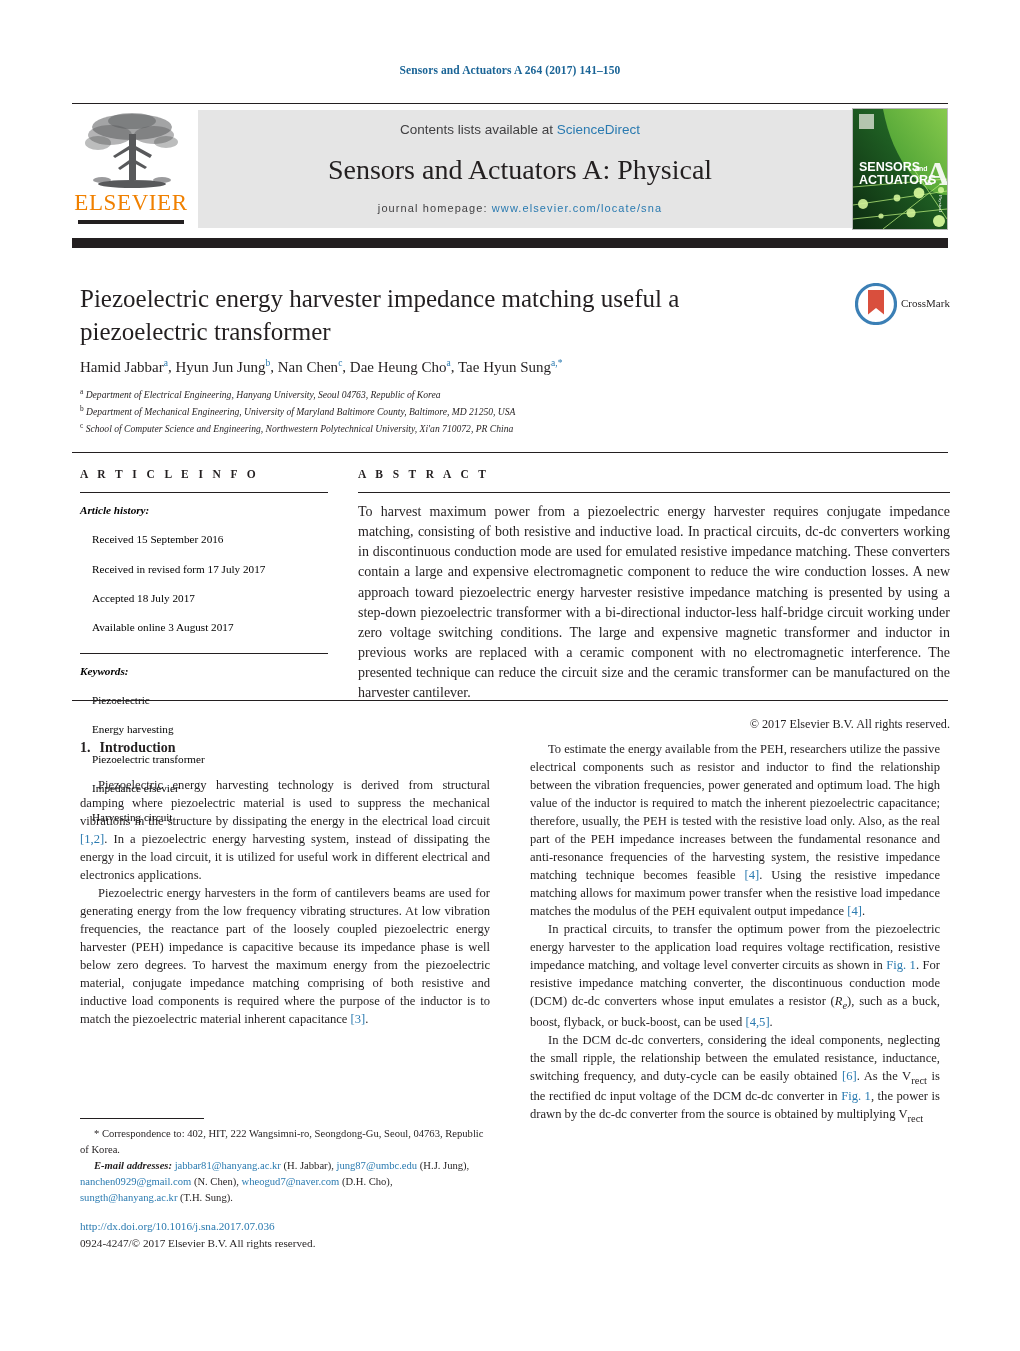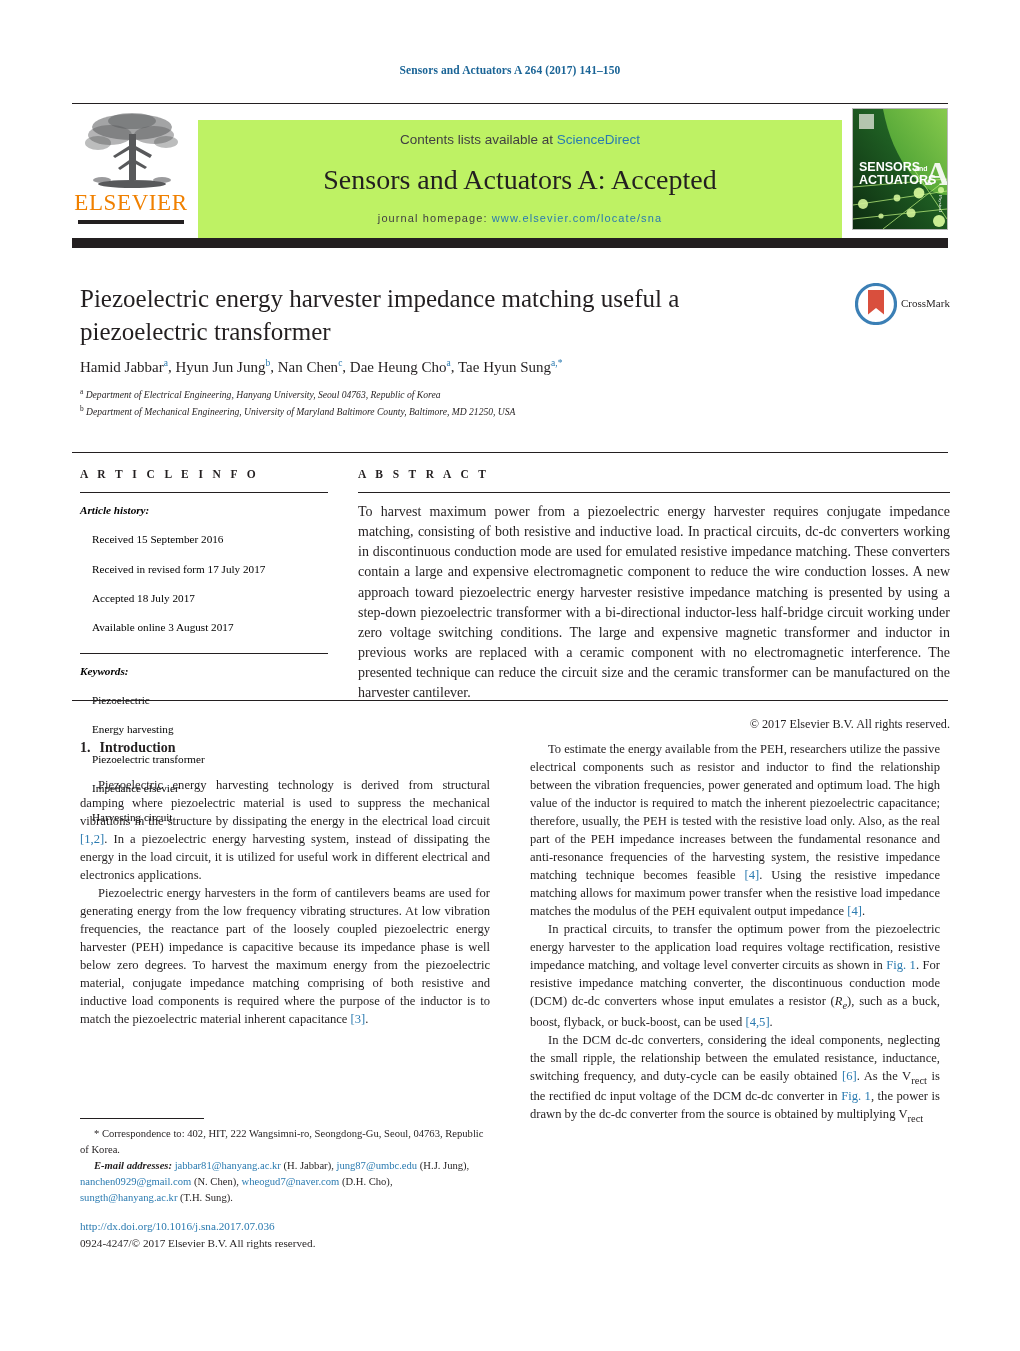--- a/index.html
+++ b/index.html
@@ -69,24 +69,25 @@
   }
   .elsevier-bar {
     position: absolute;
     left: 6px; bottom: 6px;
     width: 106px; height: 4px;
     background: #231f20;
   }
 
   .journal-box {
     position: absolute;
-    left: 126px; top: 12px;
+    left: 126px; top: 2px;
     width: 644px;
     height: 118px;
-    background: #bef264;
+    background: #e5e5e5;
+    padding-left: 44px;
   }
   .contents-line {
     position: absolute;
     left: 0; top: 12px;
     width: 644px;
     text-align: center;
     font-family: "Liberation Sans", sans-serif;
     font-size: 13.5px;
     color: #414042;
   }
@@ -342,21 +343,21 @@
         </g>
       </svg>
       <div class="elsevier-word">ELSEVIER</div>
       <div class="elsevier-bar"></div>
     </div>
 
     <div class="journal-box">
       <div class="contents-line">
         <span>Contents lists available at </span><span class="sd-link">ScienceDirect</span>
       </div>
-      <div class="journal-title">Sensors and Actuators A: Accepted</div>
+      <div class="journal-title">Sensors and Actuators A: Physical</div>
       <div class="homepage-line">
         <span>journal homepage: </span><span class="hp-link">www.elsevier.com/locate/sna</span>
       </div>
     </div>
 
     <div class="cover-thumb">
       <svg width="94" height="120" viewBox="0 0 94 120">
         <defs>
           <linearGradient id="gdark" x1="0" y1="1" x2="1" y2="0">
             <stop offset="0%" stop-color="#0d2b10"></stop>
@@ -409,20 +410,21 @@
       <path d="M13 31.5 L21 25 L29 31.5 V35 L21 28.5 L13 35 Z" fill="#ffffff"></path>
     </svg>
     <div class="cm-label">CrossMark</div>
   </div>
 
   <div class="authors">Hamid Jabbar<sup>a</sup>, Hyun Jun Jung<sup>b</sup>, Nan Chen<sup>c</sup>, Dae Heung Cho<sup>a</sup>, Tae Hyun Sung<sup>a,*</sup></div>
 
   <div class="affils">
       <div><sup>a</sup> Department of Electrical Engineering, Hanyang University, Seoul 04763, Republic of Korea</div>
       <div><sup>b</sup> Department of Mechanical Engineering, University of Maryland Baltimore County, Baltimore, MD 21250, USA</div>
+      <div><sup>c</sup> School of Computer Science and Engineering, Northwestern Polytechnical University, Xi'an 710072, PR China</div>
     </div>
 
   <div class="rule-info-top"></div>
 
   <div class="info-col">
     <div class="sec-head">A R T I C L E  I N F O</div>
     <div class="hr-thin"></div>
     <p class="info-label">Article history:</p>
     <div>
         <p class="info-line">Received 15 September 2016</p>

